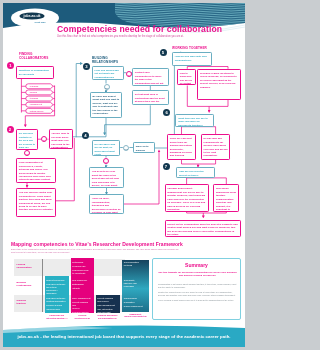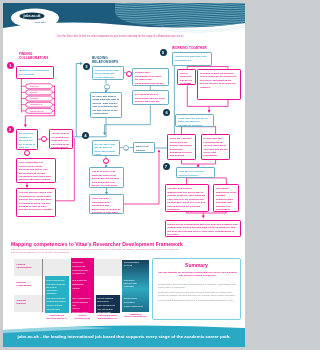--- a/index.html
+++ b/index.html
@@ -69,20 +69,21 @@
             <path d="M108 28.2 Q132 25.7 156 28.1 T204 28.1 T252 28.1"></path>
           </g>
       </g>
       <g stroke="#cfe6ef" stroke-width="0.55" fill="none">
         <path d="M150 25 Q196 34 242 24"></path>
         <path d="M158 24 Q200 32 242 22"></path>
       </g>
     </svg>
   </div>
 
+  <div class="title">Competencies needed for collaboration</div>
   <div class="sub">Use this flow chart to find out what competencies you need to develop for the stage of collaboration you are at.</div>
 
   <div class="logowrap">
     <svg width="56" height="26" viewBox="0 0 56 26">
       <ellipse cx="24" cy="10" rx="24" ry="9.5" fill="#ffffff"></ellipse>
       <ellipse cx="21" cy="8" rx="12.5" ry="3.6" fill="#12384f"></ellipse>
       <text x="21" y="9.4" font-family="Liberation Sans, sans-serif" font-size="3.5" font-weight="bold" fill="#ffffff" text-anchor="middle">jobs.ac.uk</text>
       <text x="29" y="14.6" font-family="Liberation Sans, sans-serif" font-size="2.2" font-weight="bold" fill="#2a7fa8" text-anchor="middle">Great jobs</text>
     </svg>
   </div>

